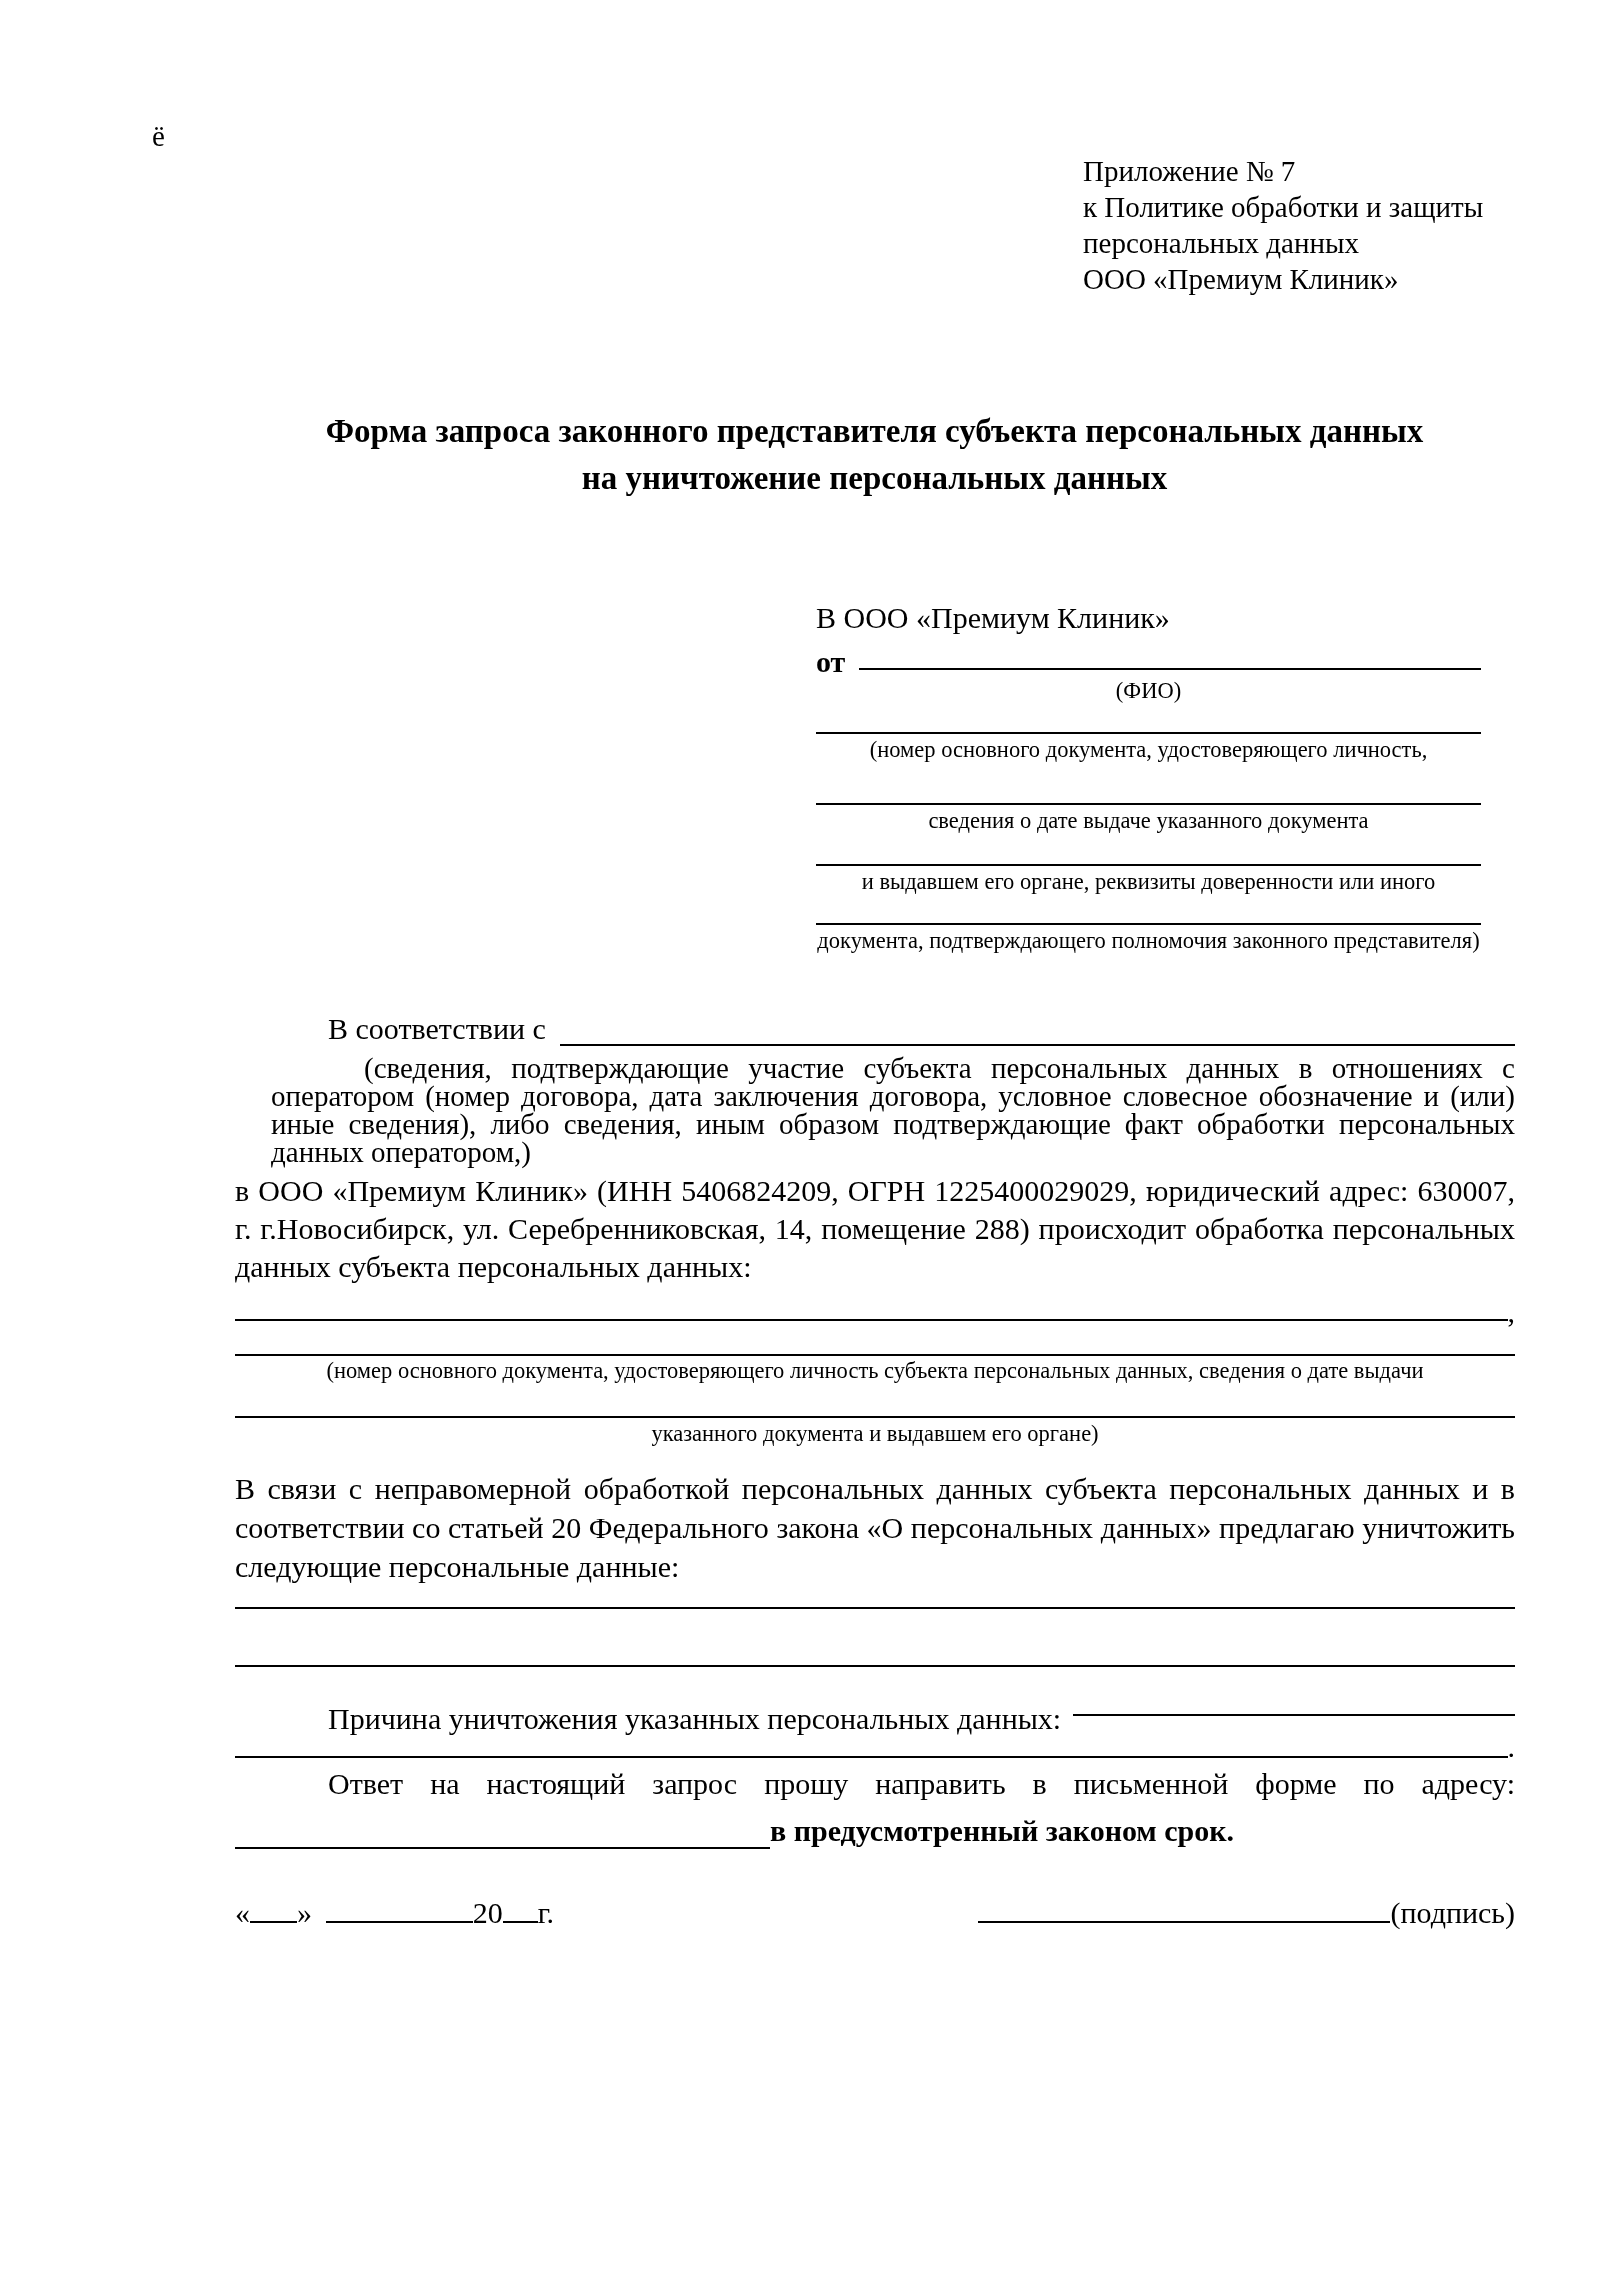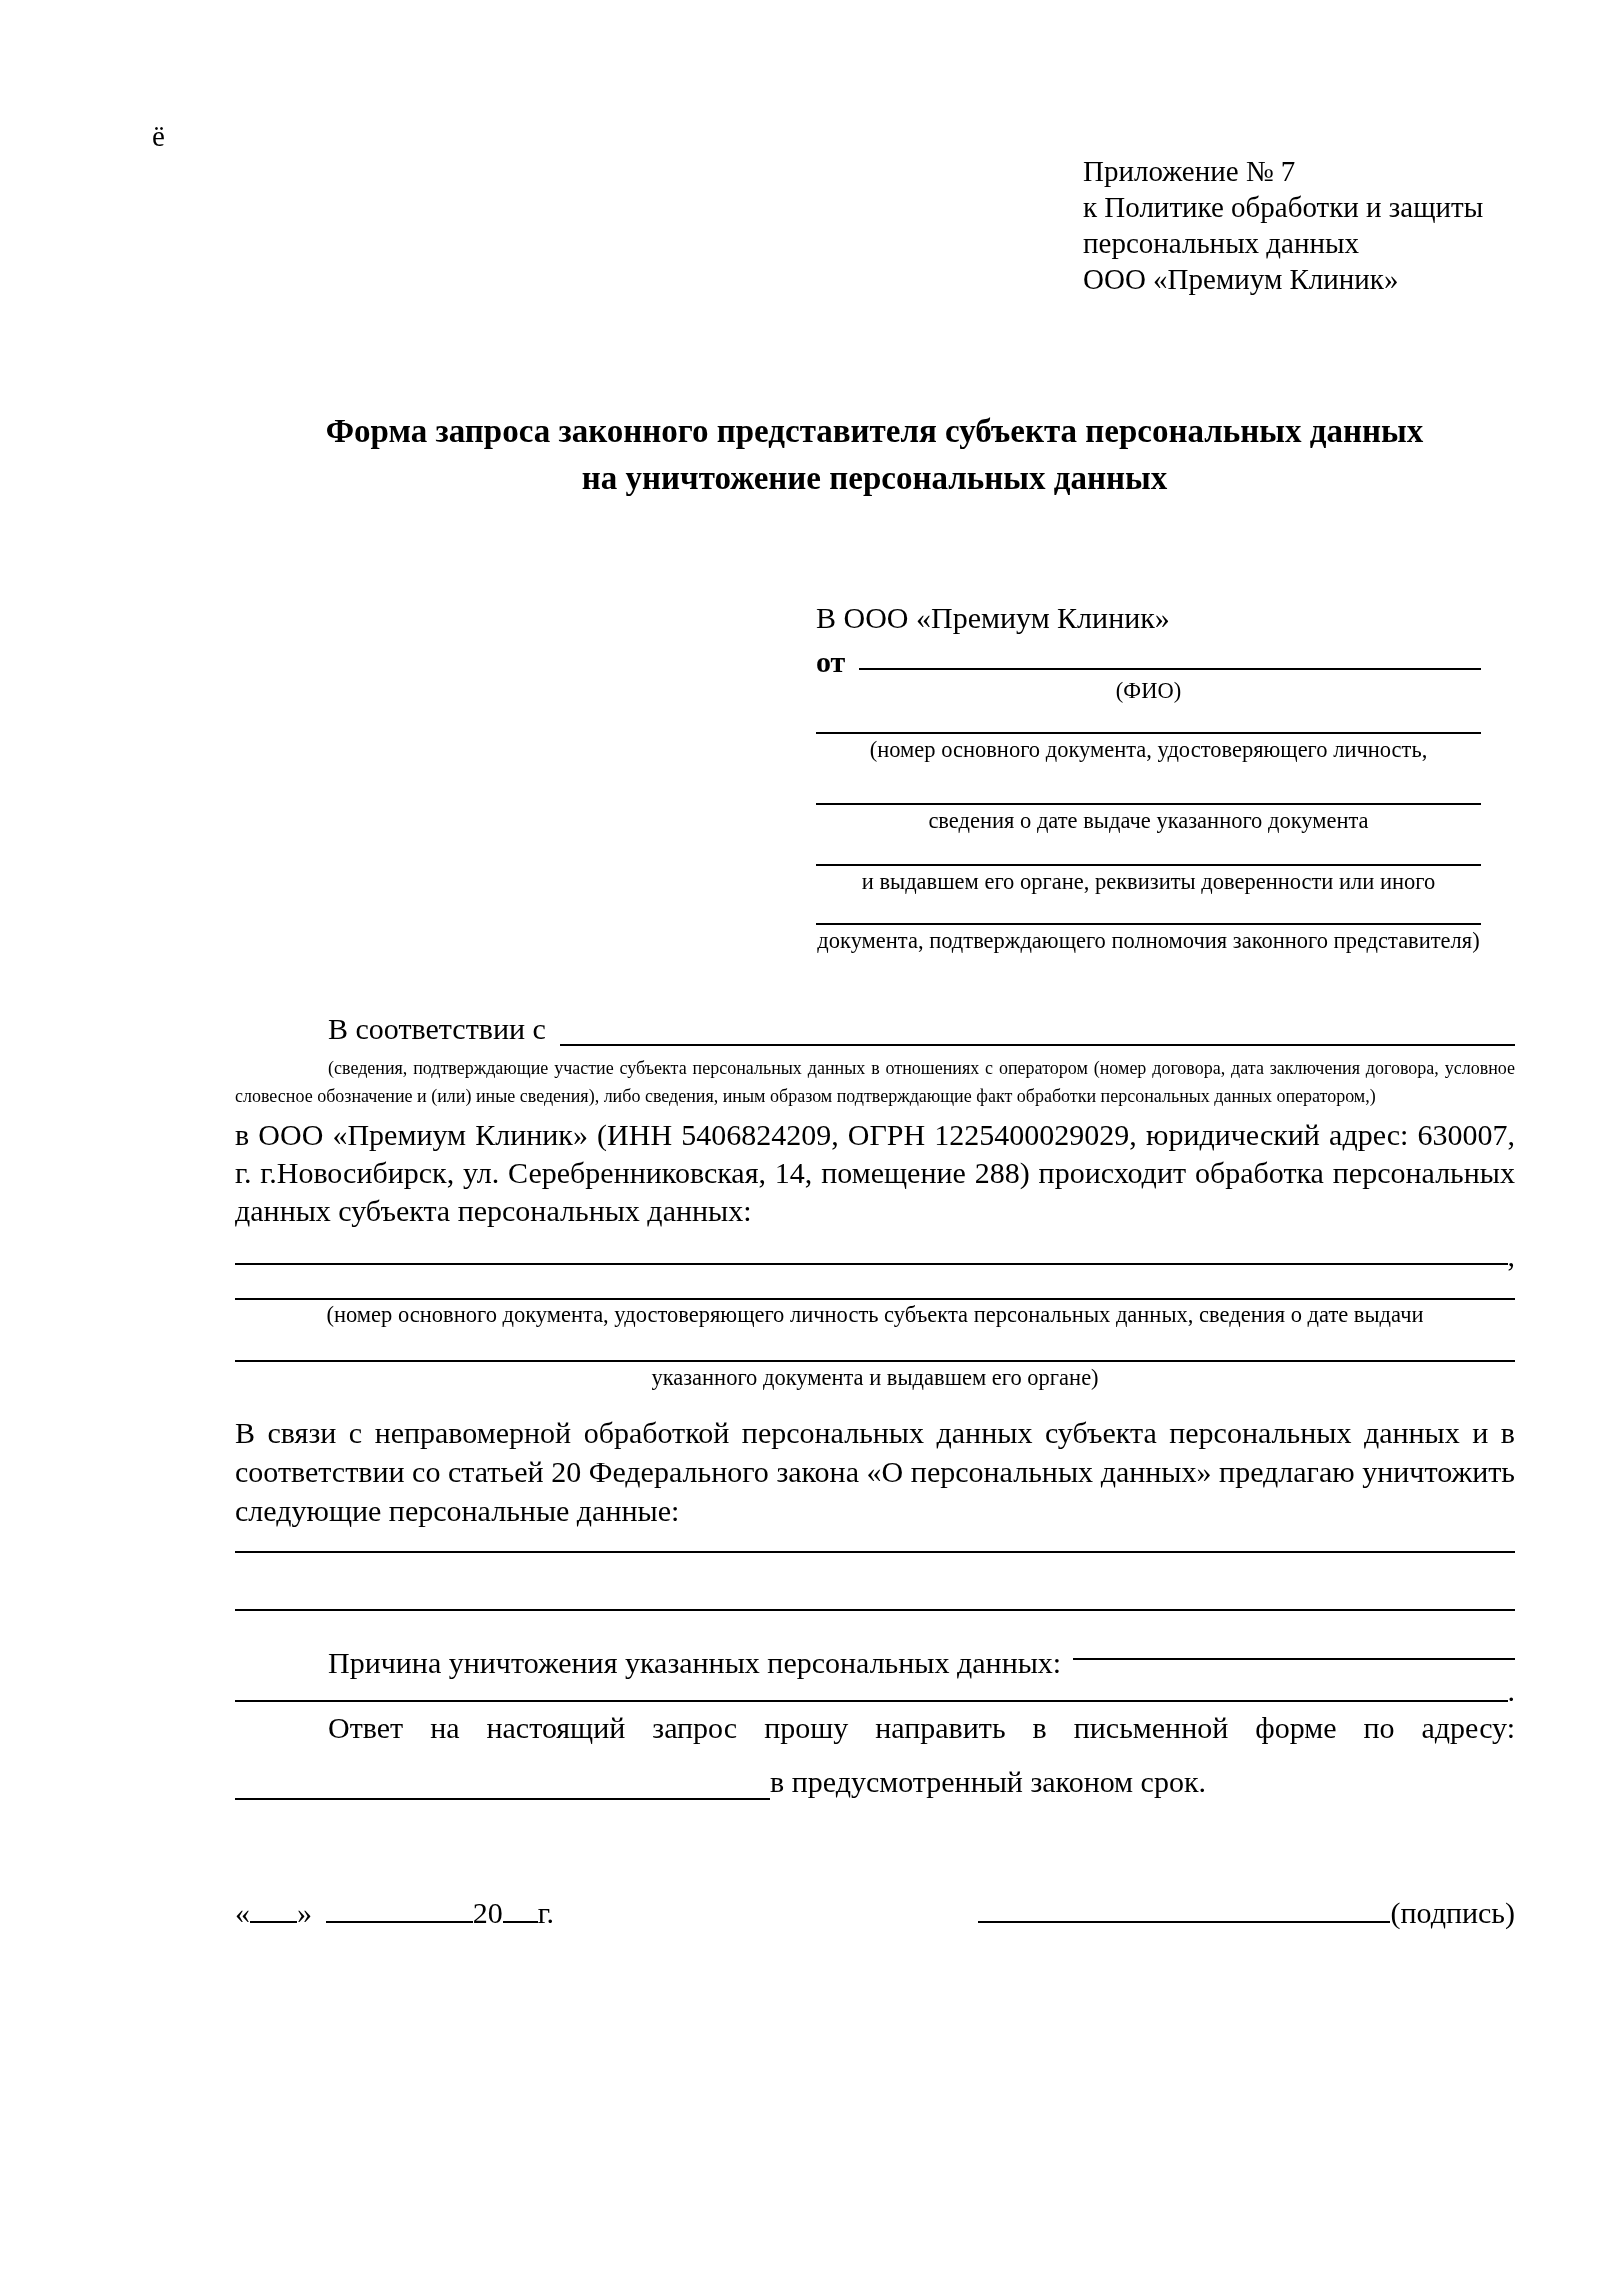--- a/index.html
+++ b/index.html
@@ -37,40 +37,40 @@
   .r1 { margin-top: 27.4px; }
   .r2 { margin-top: 40px; }
   .r3 { margin-top: 30px; }
   .r4 { margin-top: 27.4px; }
 
   
   .main { position: absolute; left: 235px; top: 1012px; width: 1280px; font-size: 30px; }
   .accordance-row { display: flex; height: 39px; padding-left: 93px; }
   .accordance-row .label { margin-right: 13.7px; white-space: nowrap; }
   .small-justified {
-    font-size: 18px; line-height: 28px; text-align: justify; text-indent: 93px; margin-top: 2.9px;
+    font-size: 29px; line-height: 28px; text-align: justify; text-indent: 93px; margin-top: 2.9px; margin-left: 36px;
   }
   .para { text-align: justify; line-height: 38px; margin-top: 5.9px; }
   .para-demand { text-align: justify; line-height: 39px; margin-top: 22px; }
   .subject-row { display: flex; margin-top: 10.8px; height: 29px; }
   .subject-row .tail { line-height: 29px; }
   .mid-rule-a { margin-top: 28px; }
   .mid-rule-b { margin-top: 31px; }
   .empty-rule-a { margin-top: 20.6px; }
   .empty-rule-b { margin-top: 56px; }
   .reason-row { display: flex; margin-top: 14.7px; height: 39px; padding-left: 93px; }
   .reason-row .label { white-space: nowrap; margin-top: 20px; }
   .reason-row .fill { margin-left: 11.8px; }
   .period-row { display: flex; margin-top: 10.8px; height: 31px; }
   .period-row .tail { line-height: 31px; }
   .reply-para {
     margin-top: 2px; line-height: 39px;
     text-align: justify; text-align-last: justify; text-indent: 93px;
   }
-  .reply-row2 { margin-top: 18px; height: 39px; display: flex; }
+  .reply-row2 { margin-top: 11px; height: 39px; display: flex; font-weight: bold; }
   .reply-row2 .lead-blank { width: 535px; border-bottom: 2.9px solid #000; margin-bottom: 4.9px; flex: 0 0 auto; }
   .reply-row2 .tail { white-space: nowrap; }
 
   
   .footer { position: absolute; left: 235px; top: 1892px; width: 1280px; font-size: 30px; display: flex; justify-content: space-between; align-items: flex-end; }
   .blank { display: inline-block; border-bottom: 2.9px solid #000; height: 31px; vertical-align: baseline; }
   .b-quote { width: 47px; }
   .b-month { width: 147px; margin-left: 13.7px; }
   .b-year { width: 35px; }
   .b-sign { width: 412px; }

